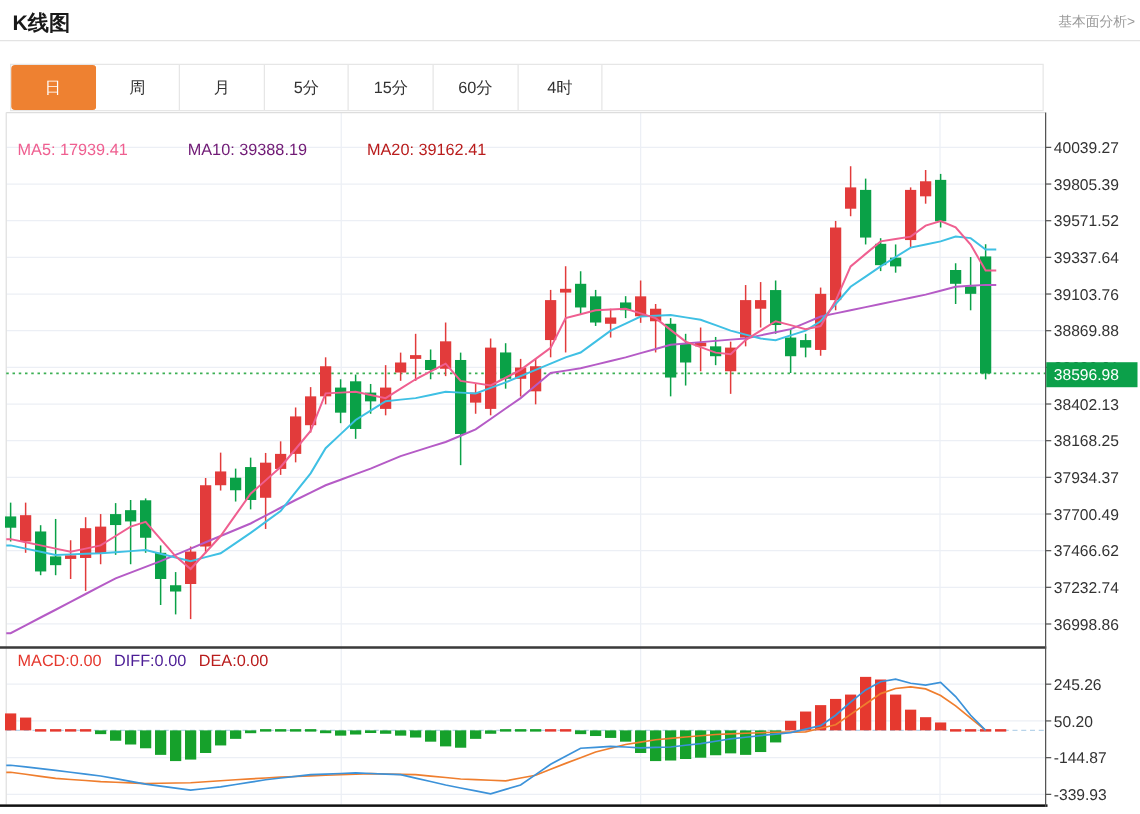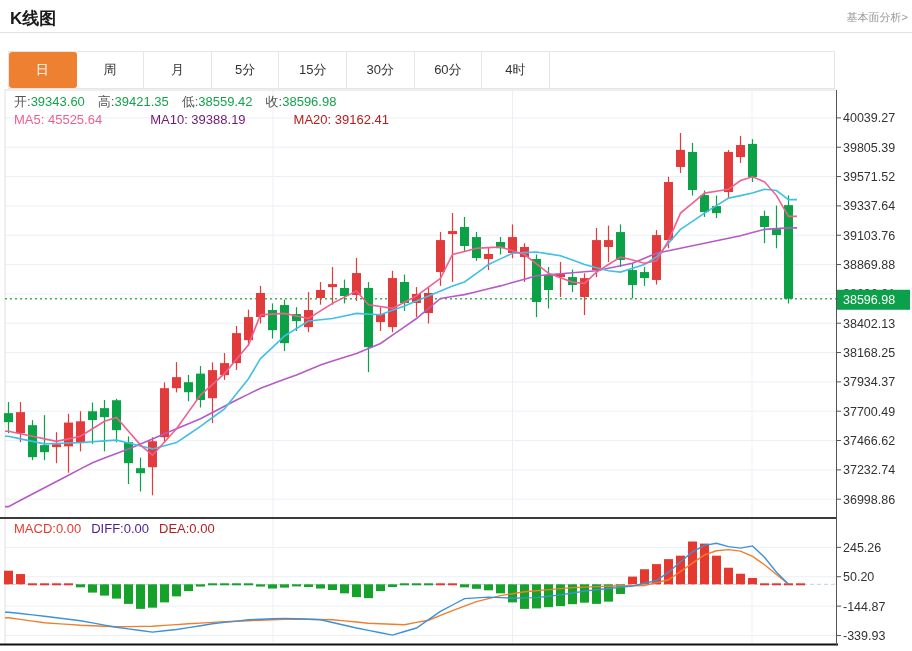--- a/index.html
+++ b/index.html
@@ -32,21 +32,20 @@
   <div class="page-title">K线图</div>
   <a class="header-link">基本面分析&gt;</a>
   <div class="header-rule"></div>
 
   <div class="tabbar">
     <div class="tab selected">日</div>
     <div class="tab">周</div>
     <div class="tab">月</div>
     <div class="tab">5分</div>
     <div class="tab">15分</div>
-    <div class="tab">30分</div>
     <div class="tab">60分</div>
     <div class="tab">4时</div>
     <div class="tab-filler"></div>
   </div>
 
   <svg id="chart-svg" width="912" height="651">
       <line x1="5" y1="117.9" x2="836" y2="117.9" stroke="#eceff5" stroke-width="1"></line>
       <line x1="5" y1="147.2303235515422" x2="836" y2="147.2303235515422" stroke="#eceff5" stroke-width="1"></line>
       <line x1="5" y1="176.55939302733884" x2="836" y2="176.55939302733884" stroke="#eceff5" stroke-width="1"></line>
       <line x1="5" y1="205.88971657888104" x2="836" y2="205.88971657888104" stroke="#eceff5" stroke-width="1"></line>
@@ -311,29 +310,23 @@
       <line x1="836.5" y1="576.7340617935191" x2="841" y2="576.7340617935191" stroke="#555555" stroke-width="1"></line>
       <text x="843" y="581.2340617935191" font-size="12.5" fill="#333333">50.20</text>
       <line x1="836.5" y1="606.1342125094197" x2="841" y2="606.1342125094197" stroke="#555555" stroke-width="1"></line>
       <text x="843" y="610.6342125094197" font-size="12.5" fill="#333333">-144.87</text>
       <line x1="836.5" y1="635.5328560663149" x2="841" y2="635.5328560663149" stroke="#555555" stroke-width="1"></line>
       <text x="843" y="640.0328560663149" font-size="12.5" fill="#333333">-339.93</text>
       <rect x="837" y="289.7740907950832" width="73" height="20" fill="#0ca04a"></rect>
       <text x="843" y="304.2740907950832" font-size="12.5" fill="#ffffff">38596.98</text>
     </svg>
 
-  <div class="info-row">
-    <span class="info-pair"><span class="lbl">开:</span><span class="val">39343.60</span></span>
-    <span class="info-pair"><span class="lbl">高:</span><span class="val">39421.35</span></span>
-    <span class="info-pair"><span class="lbl">低:</span><span class="val">38559.42</span></span>
-    <span class="info-pair"><span class="lbl">收:</span><span class="val">38596.98</span></span>
-  </div>
 
   <div class="ma-row">
-    <span id="ma5-l" style="color: rgb(239, 95, 144);">MA5: 45525.64</span>
+    <span id="ma5-l" style="color: rgb(239, 95, 144);">MA5: 17939.41</span>
     <span id="ma10-l" style="color: #701a75;">MA10: 39388.19</span>
     <span id="ma20-l" style="color: #b91c1c;">MA20: 39162.41</span>
   </div>
 
   <div class="macd-row">
     <span id="macd-l" style="color: rgb(229, 57, 47);">MACD:0.00</span>
     <span id="diff-l" style="color: #4c1d95;">DIFF:0.00</span>
     <span id="dea-l" style="color: #b91c1c; text-align: center;">DEA:0.00</span>
   </div>
 </div>

